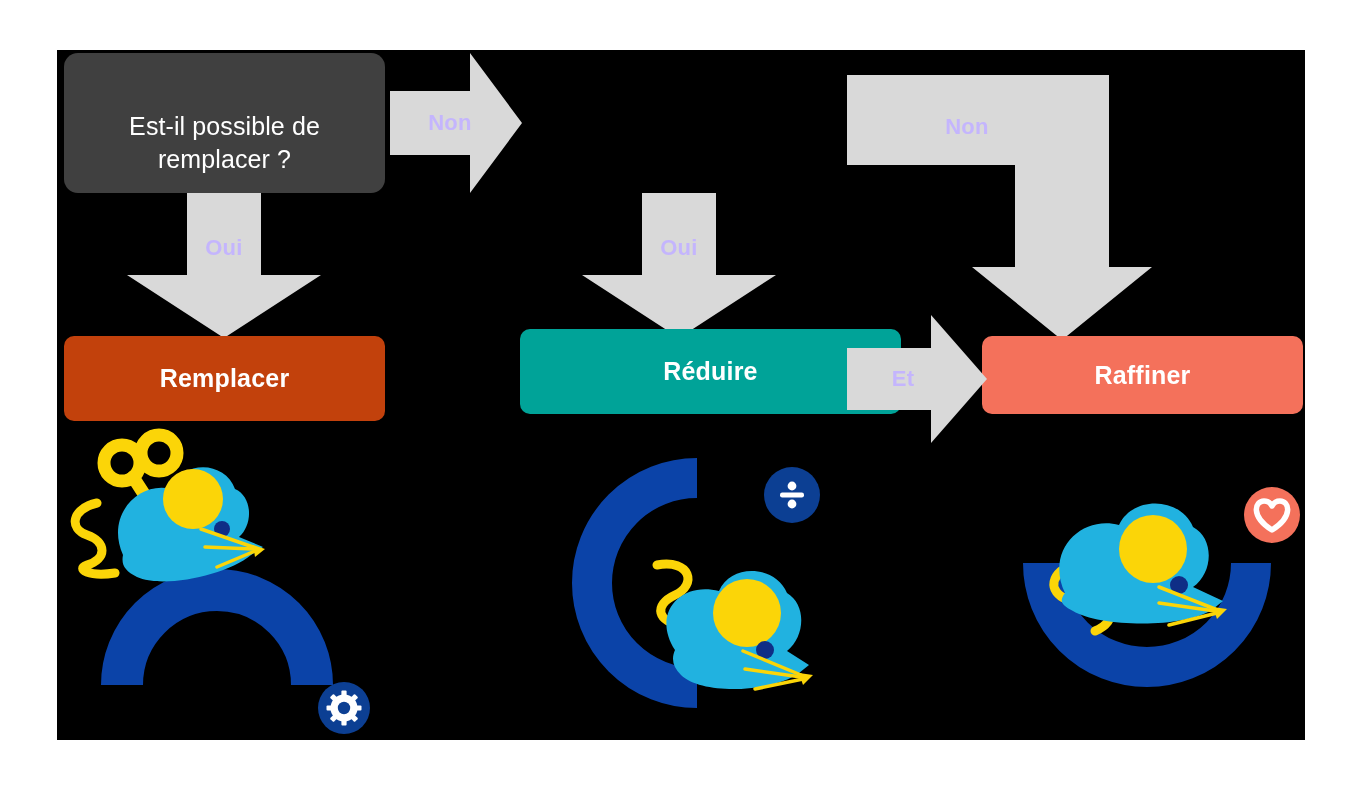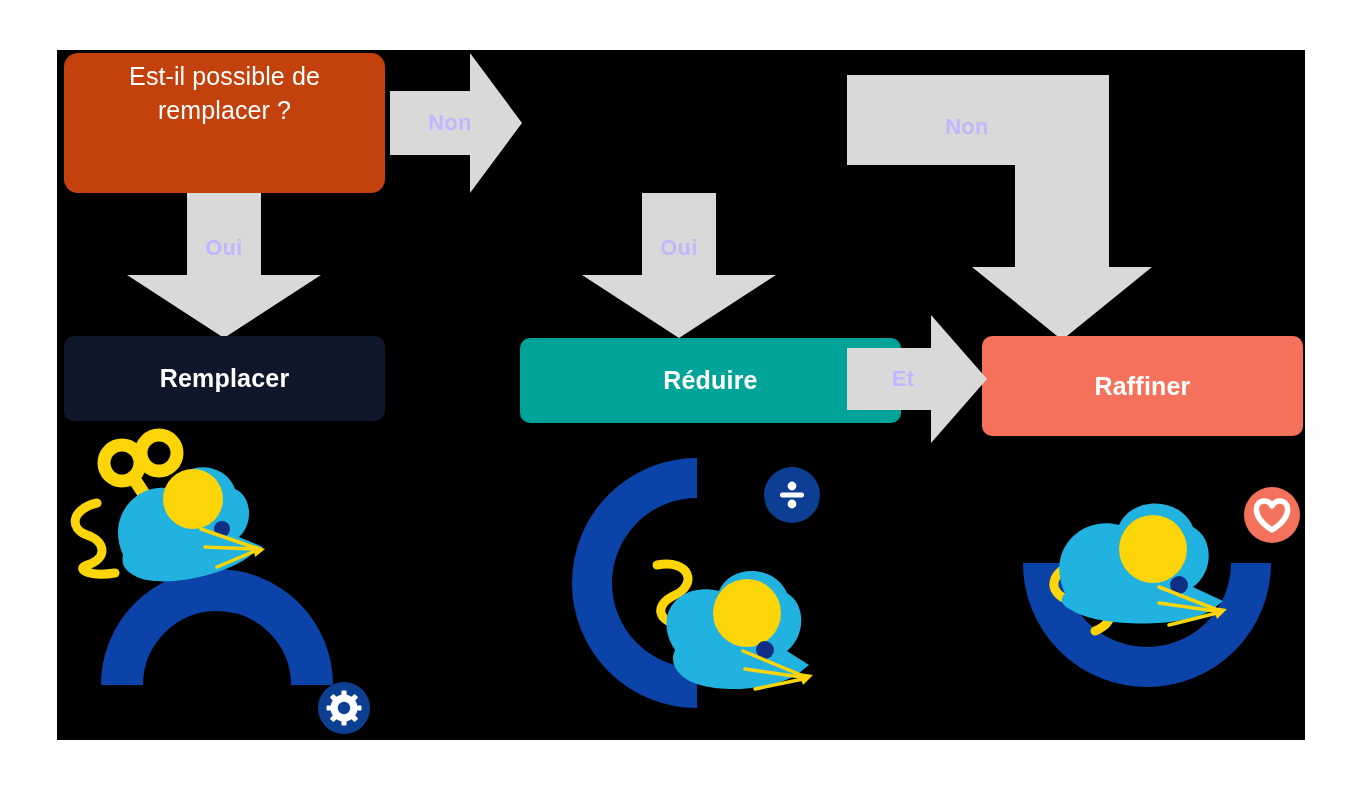--- a/index.html
+++ b/index.html
@@ -19,32 +19,32 @@
     position: absolute;
     left: 57px;
     top: 50px;
     width: 1248px;
     height: 690px;
     background: #000000;
   }
   
   .decision {
     position: absolute;
-    background: #c2410c;
+    background: #404040;
     border-radius: 14px;
     color: #ffffff;
     display: flex;
-    align-items: flex-start;
+    align-items: flex-end;
     justify-content: center;
     text-align: center;
     font-size: 25px;
     font-weight: 400;
     line-height: 1.35;
     letter-spacing: .1px;
-    padding: 7px 14px;
+    padding: 16px 14px;
     box-sizing: border-box;
   }
   
   .outcome {
     position: absolute;
     border-radius: 10px;
     color: #ffffff;
     display: flex;
     align-items: center;
     justify-content: center;
@@ -101,29 +101,29 @@
     </div>
     <div class="arrow-label" style="left:120px; top:185px; width:94px; text-align:center;">Oui</div>
 
     <div class="arrow" style="left:525px; top:143px; width:194px; height:145px;">
       <svg width="194" height="145" viewBox="0 0 194 145">
         <polygon points="60,0 134,0 134,82 194,82 97,145 0,82 60,82" fill="#D9D9D9"></polygon>
       </svg>
     </div>
     <div class="arrow-label" style="left:575px; top:185px; width:94px; text-align:center;">Oui</div>
 
-    <div class="outcome" style="left:7px; top:286px; width:321px; height:85px; background:#0f172a;">
+    <div class="outcome" style="left:7px; top:286px; width:321px; height:85px; background:#c2410c;">
       <span>Remplacer</span>
     </div>
 
-    <div class="outcome" style="left:463px; top:288px; width:381px; height:85px; background:#00A398;">
+    <div class="outcome" style="left:463px; top:279px; width:381px; height:85px; background:#00A398;">
       <span>Réduire</span>
     </div>
 
-    <div class="outcome" style="left:925px; top:286px; width:321px; height:100px; background:#F4715B;">
+    <div class="outcome" style="left:925px; top:286px; width:321px; height:78px; background:#F4715B;">
       <span>Raffiner</span>
     </div>
 
     <div class="arrow" style="left:790px; top:265px; width:140px; height:128px;">
       <svg width="140" height="128" viewBox="0 0 140 128">
         <polygon points="0,33 84,33 84,0 140,64 84,128 84,95 0,95" fill="#D9D9D9"></polygon>
       </svg>
     </div>
     <div class="arrow-label" style="left:808px; top:316px; width:76px; text-align:center;">Et</div>
 

